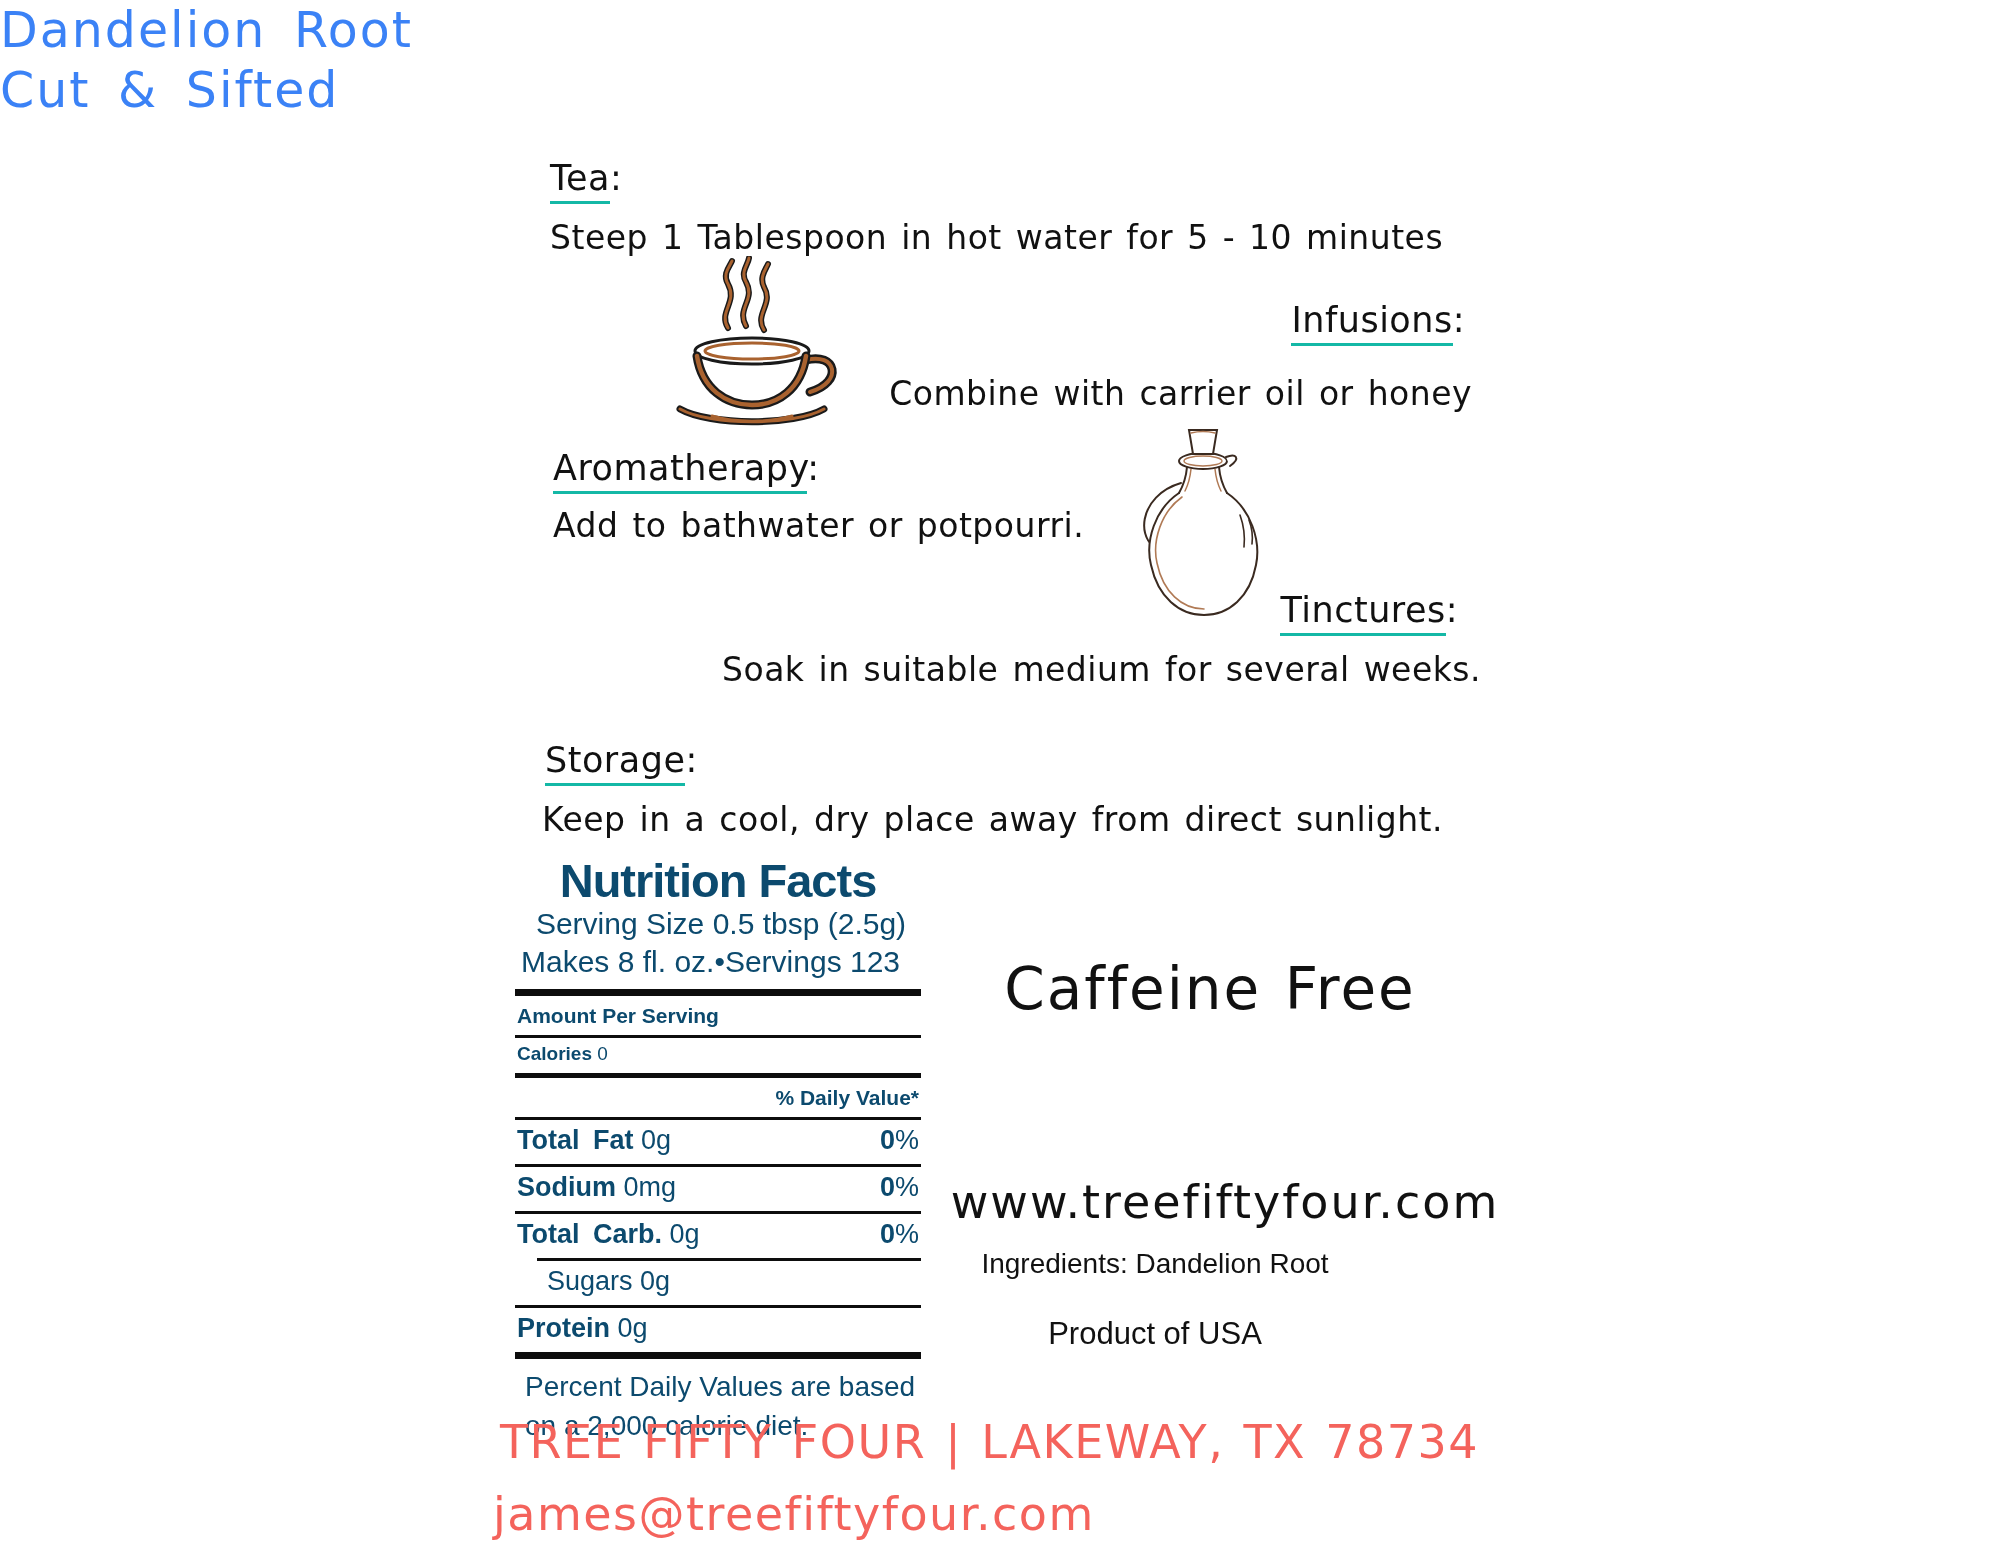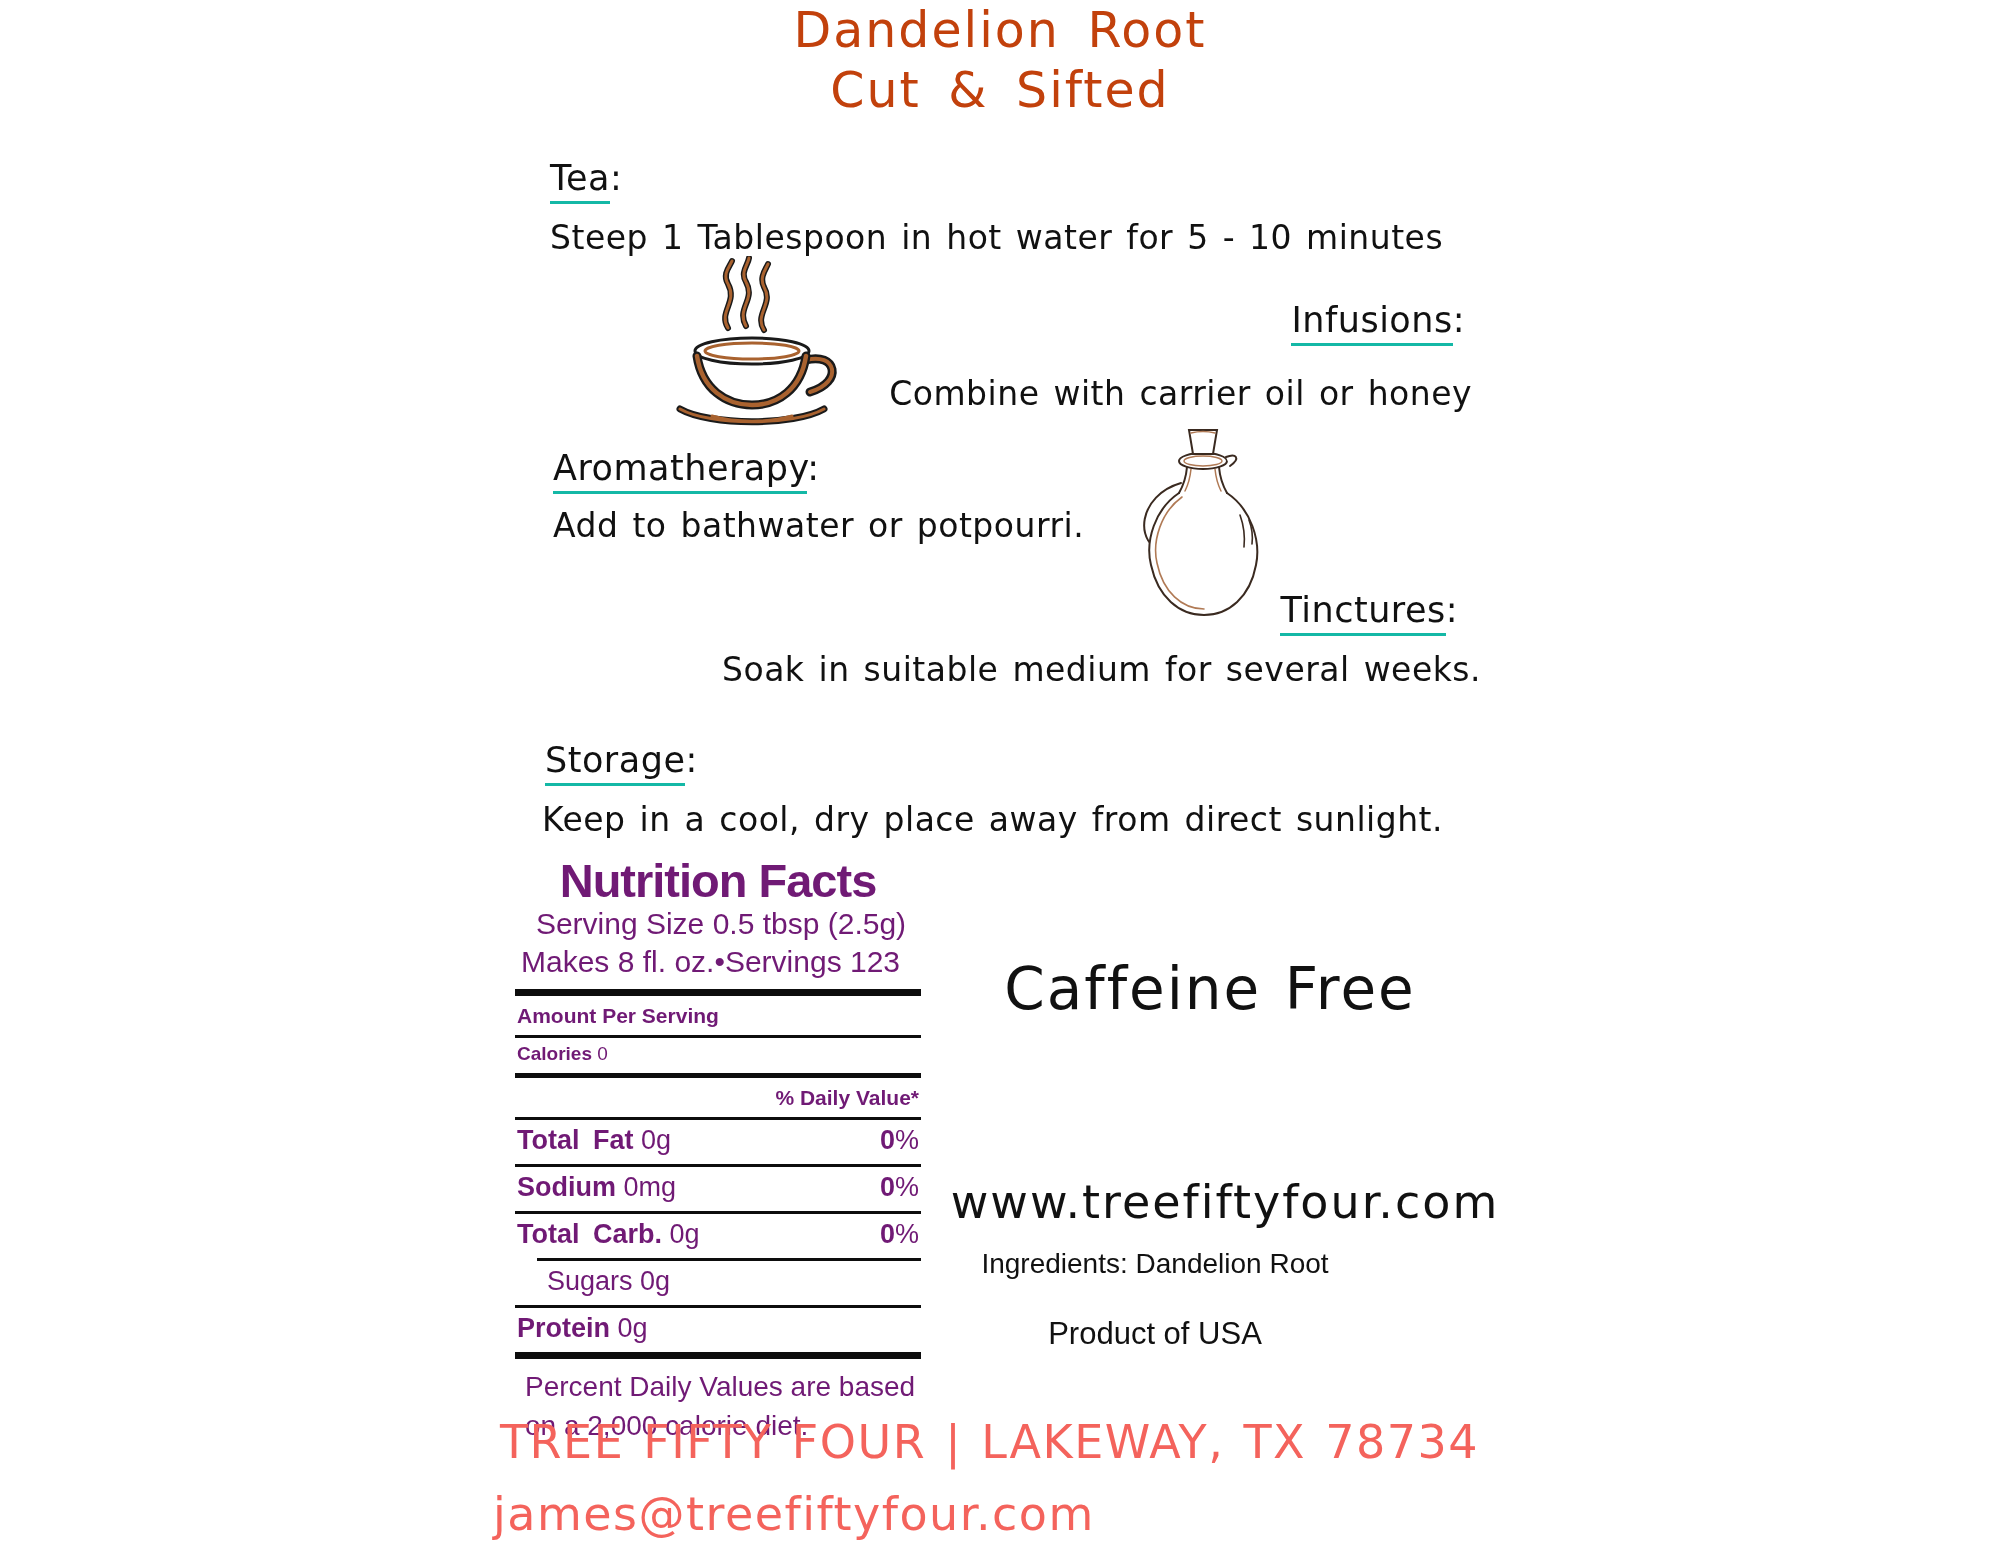--- a/index.html
+++ b/index.html
@@ -2,28 +2,28 @@
 <html><head>
 <meta charset="utf-8">
 <style>
   html,body{margin:0;padding:0;background:#ffffff;}
   .label{position:relative;width:2000px;height:1545px;background:#ffffff;overflow:hidden;
          font-family:"DejaVu Sans",sans-serif;color:#111;}
   .abs{position:absolute;}
 
   
   .hand{letter-spacing:0.5px;word-spacing:3px;}
-  .title-line{left:0;right:0;text-align:center;font-size:49px;color:#c2410c;
+  .title-line{left:0;right:0;font-size:49px;color:#3b82f6;
               letter-spacing:2px;word-spacing:10px;}
   .hw-heading{font-size:35px;}
   .hw-body{font-size:33px;}
   .u{border-bottom:3px solid #14b8a6;padding-bottom:3px;}
 
   
-  .nf{left:515px;top:856px;width:406px;font-family:"Liberation Sans",sans-serif;color:#701a75;}
+  .nf{left:515px;top:856px;width:406px;font-family:"Liberation Sans",sans-serif;color:#0c4a6e;}
   .nf-title{font-size:47px;font-weight:700;letter-spacing:-1px;line-height:1.05;text-align:center;}
   .nf-sub{font-size:30px;line-height:1.25;padding-left:6px;}
   .bar{background:#0d0d0d;}
   .bar7{height:7px;}
   .bar5{height:5px;}
   .bar3{height:3px;}
   .nf-aps{font-size:21px;font-weight:700;padding:8px 0 7px 2px;}
   .nf-cal{font-size:19px;padding:5px 0 8px 2px;}
   .nf-dvh{font-size:21px;font-weight:700;text-align:right;padding:8px 2px 7px 0;}
   .nf-row{font-size:27px;display:flex;justify-content:space-between;padding:5px 2px 8px 2px;}

